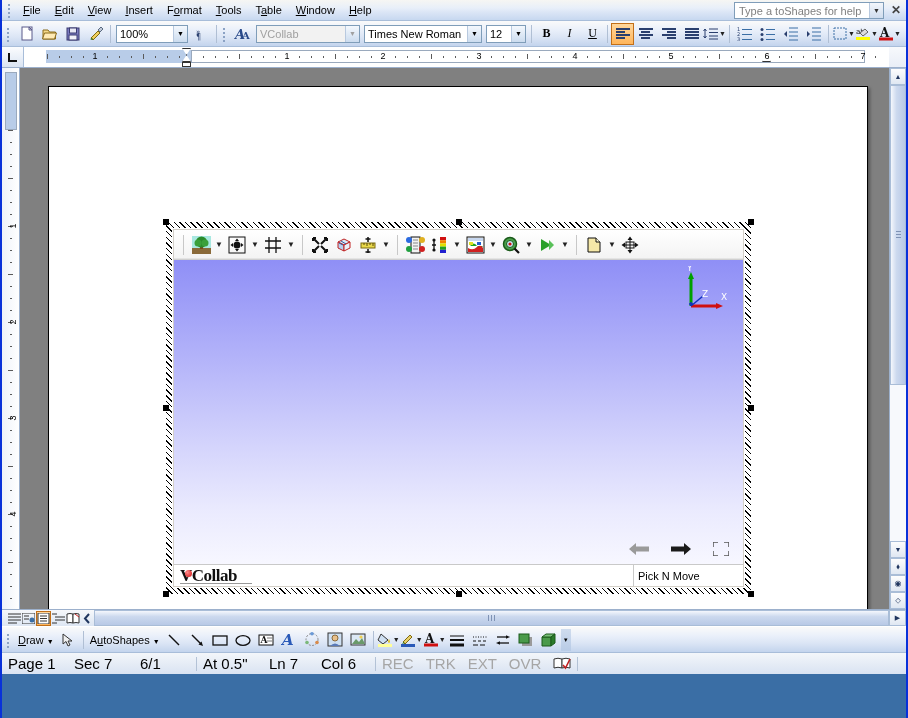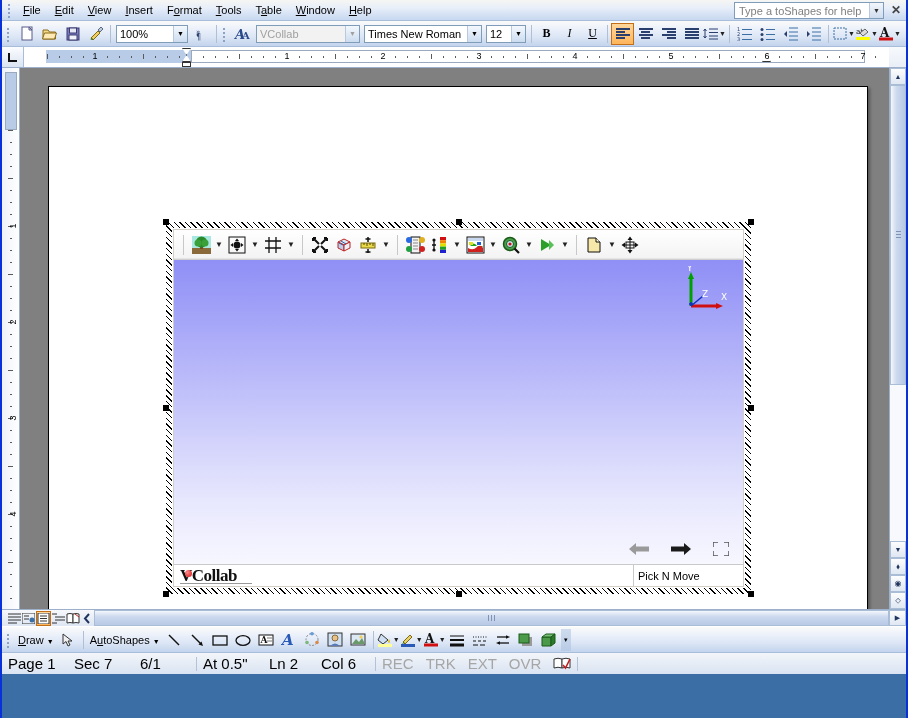--- a/index.html
+++ b/index.html
@@ -897,21 +897,21 @@
       <span style="font-size:7px">▾</span>
     </div>
   </div>
 
   <div class="statusbar">
     <div class="st" style="min-width:66px">Page 1</div>
     <div class="st" style="min-width:66px">Sec 7</div>
     <div class="st" style="min-width:62px">6/1</div>
     <div class="stsep"></div>
     <div class="st" style="min-width:66px">At 0.5"</div>
-    <div class="st" style="min-width:52px">Ln 2</div>
+    <div class="st" style="min-width:52px">Ln 7</div>
     <div class="st" style="min-width:60px">Col 6</div>
     <div class="stsep"></div>
     <div class="st dim">REC</div>
     <div class="st dim">TRK</div>
     <div class="st dim">EXT</div>
     <div class="st dim">OVR</div>
     <div class="st">
       <svg width="18" height="14">
           <path d="M1 2 q4-1.5 8 0 v9 q-4-1.5-8 0z" fill="#fff" stroke="#333"></path>
           <path d="M17 2 q-4-1.5-8 0 v9 q4-1.5 8 0z" fill="#fff" stroke="#333"></path>

